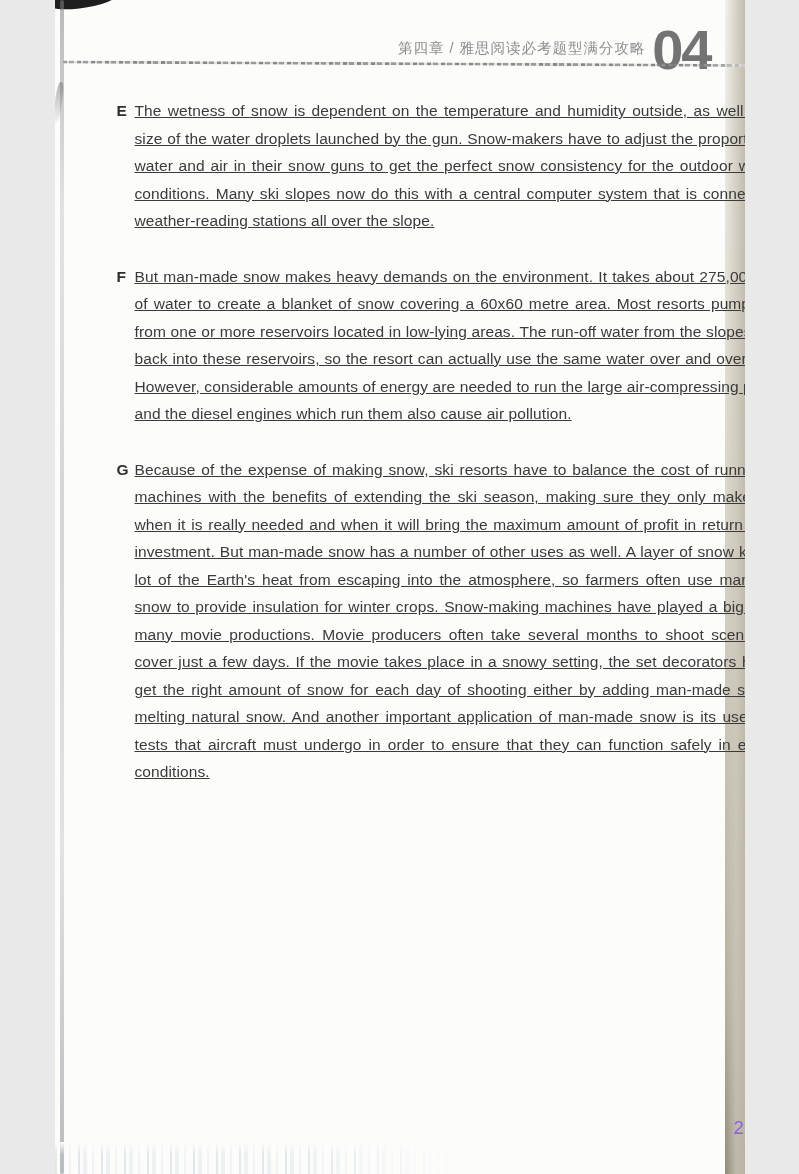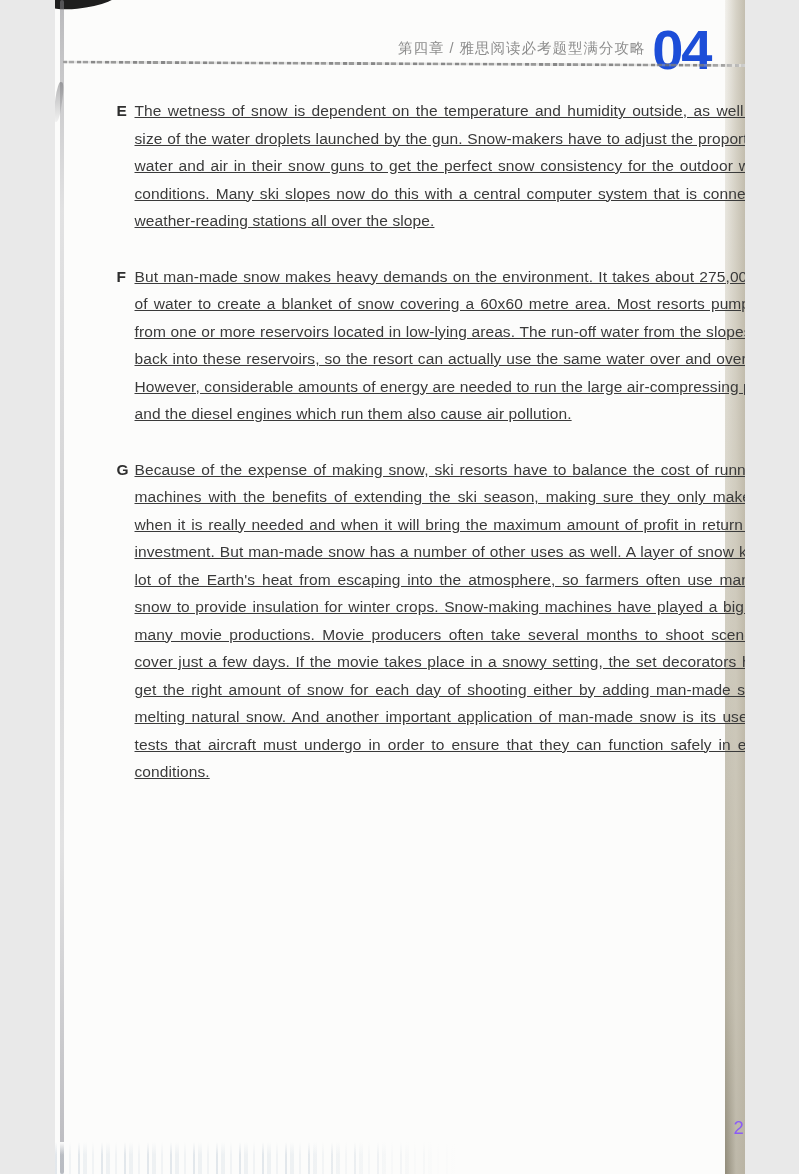--- a/index.html
+++ b/index.html
@@ -68,21 +68,21 @@
     letter-spacing: 1px;
     color: #8d8d8d;
     white-space: nowrap;
   }
   .chapter-number {
     position: absolute;
     top: 22px; right: 34px;
     font-size: 56px;
     font-weight: bold;
     letter-spacing: -2px;
-    color: #1d4ed8;
+    color: #737373;
     line-height: 1;
   }
   .header-divider {
     position: absolute;
     top: 64px; left: 8px;
     width: 694px; height: 3px;
     border-radius: 2px;
     background:
       linear-gradient(90deg, rgba(252,252,251,.2) 0%, rgba(252,252,251,0) 4%, rgba(252,252,251,0) 93%, rgba(252,252,251,.8) 100%),
       repeating-linear-gradient(90deg,

